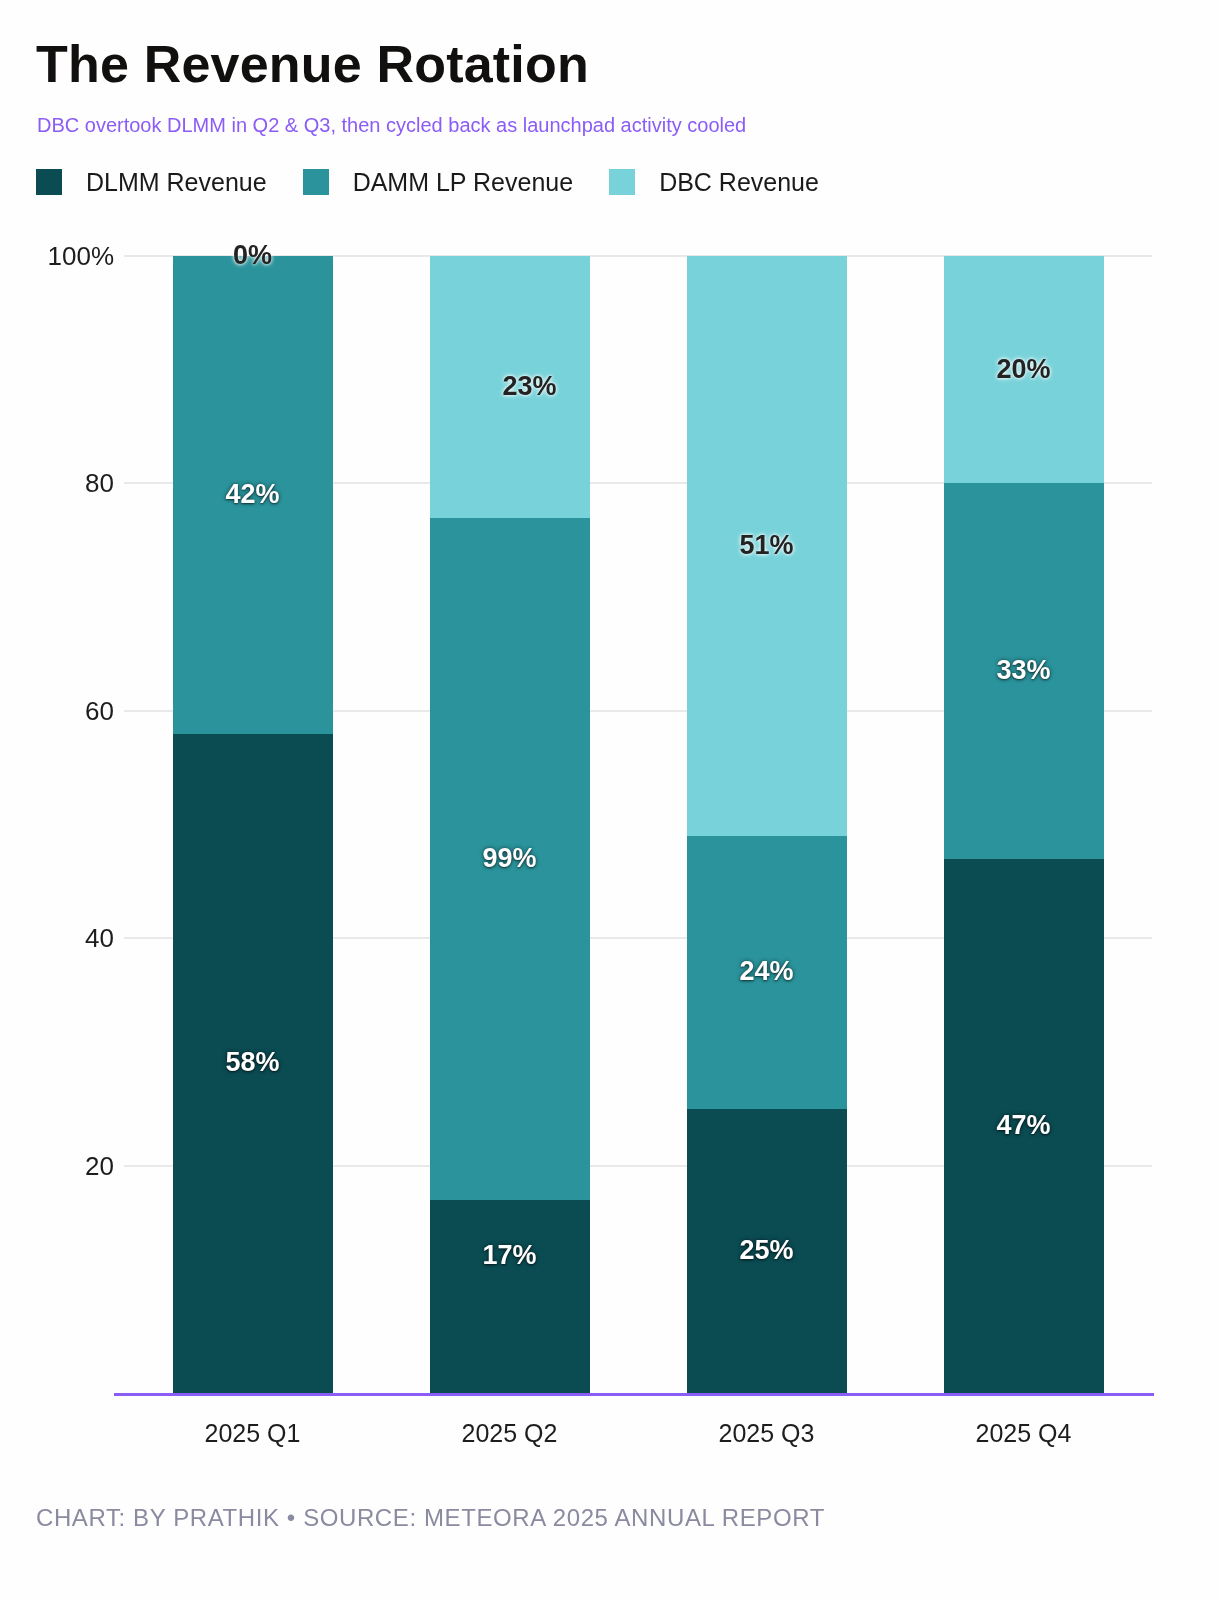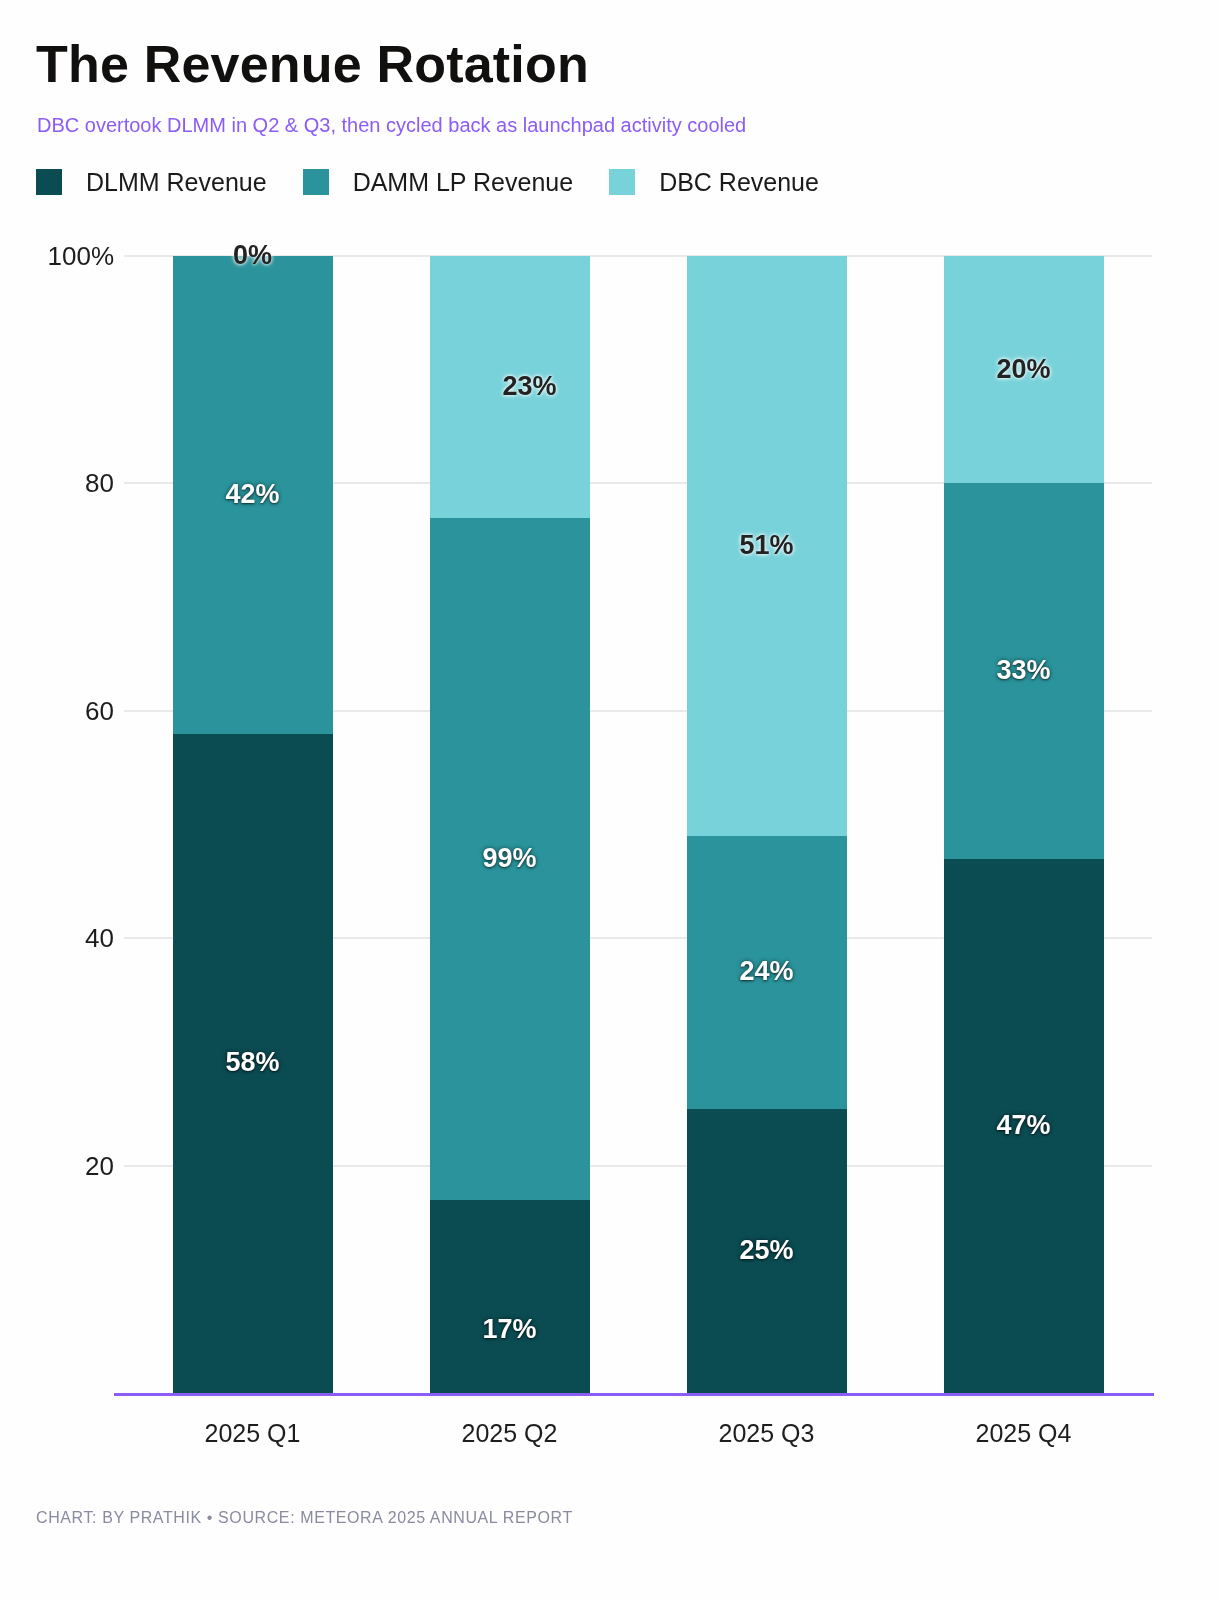--- a/index.html
+++ b/index.html
@@ -145,21 +145,21 @@
   .seg-label.dark {
     color: #232323;
     text-shadow: 0 0 5px rgba(255,255,255,0.95), 0 0 3px rgba(255,255,255,0.9);
   }
 
   
   .footer {
     position: absolute;
     left: 36px;
     top: 1505px;
-    font-size: 16px;
+    font-size: 24px;
     line-height: 26px;
     letter-spacing: 0.6px;
     color: #8a8aa0;
     white-space: nowrap;
   }
 </style>
 </head>
 <body>
 
 <div class="page">
@@ -199,21 +199,21 @@
         <div class="ytick" style="top: 243px;">100%</div>
       </div>
     <div class="axis-line"></div>
     <div id="bar-layer">
         <div class="bar-seg" style="left: 172.5px; width: 160px; top: 733.54px; height: 659.46px; background: rgb(11, 75, 82);"></div>
         <div class="seg-label light" style="left: 172.5px; width: 160px; top: 1049.27px;">58%</div>
         <div class="bar-seg" style="left: 172.5px; width: 160px; top: 256px; height: 477.54px; background: rgb(42, 147, 155);"></div>
         <div class="seg-label light" style="left: 172.5px; width: 160px; top: 480.77px;">42%</div>
         <div class="seg-label dark" style="left: 172.5px; width: 160px; top: 242px;">0%</div>
         <div class="bar-seg" style="left: 429.5px; width: 160px; top: 1199.71px; height: 193.29px; background: rgb(11, 75, 82);"></div>
-        <div class="seg-label light" style="left: 429.5px; width: 160px; top: 1316px;">17%</div>
+        <div class="seg-label light" style="left: 429.5px; width: 160px; top: 1242px;">17%</div>
         <div class="bar-seg" style="left: 429.5px; width: 160px; top: 517.51px; height: 682.2px; background: rgb(42, 147, 155);"></div>
         <div class="seg-label light" style="left: 429.5px; width: 160px; top: 844.61px;">99%</div>
         <div class="bar-seg" style="left: 429.5px; width: 160px; top: 256px; height: 261.51px; background: rgb(120, 210, 218);"></div>
         <div class="seg-label dark" style="left: 429.5px; width: 160px; top: 372.755px; padding-left: 20px;">23%</div>
         <div class="bar-seg" style="left: 686.5px; width: 160px; top: 1108.75px; height: 284.25px; background: rgb(11, 75, 82);"></div>
         <div class="seg-label light" style="left: 686.5px; width: 160px; top: 1236.88px;">25%</div>
         <div class="bar-seg" style="left: 686.5px; width: 160px; top: 835.87px; height: 272.88px; background: rgb(42, 147, 155);"></div>
         <div class="seg-label light" style="left: 686.5px; width: 160px; top: 958.31px;">24%</div>
         <div class="bar-seg" style="left: 686.5px; width: 160px; top: 256px; height: 579.87px; background: rgb(120, 210, 218);"></div>
         <div class="seg-label dark" style="left: 686.5px; width: 160px; top: 531.935px;">51%</div>

